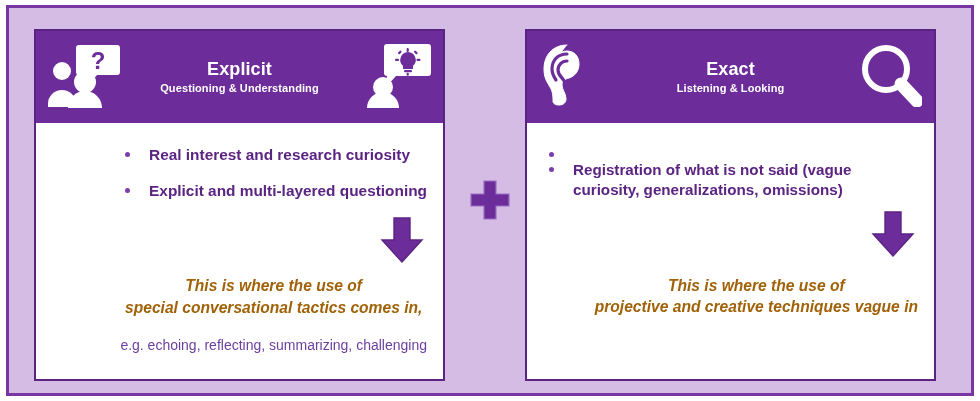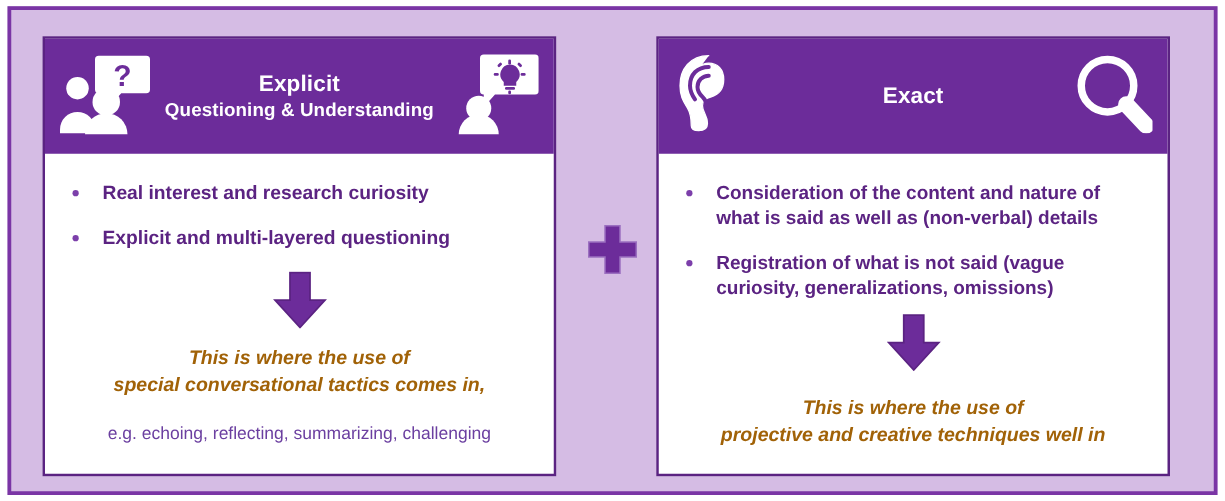--- a/index.html
+++ b/index.html
@@ -68,40 +68,41 @@
     z-index: 2;
   }
   .title-line-1 {
     display: block;
     font-size: 18px;
     font-weight: bold;
     letter-spacing: 0.1px;
   }
   .title-line-2 {
     display: block;
-    font-size: 15px;
+    font-size: 11px;
     font-weight: bold;
     letter-spacing: 0.1px;
   }
   .hdr-icon {
     position: absolute;
     top: 50%;
     transform: translateY(-50%);
     z-index: 1;
   }
   .hdr-icon-left  { left: 12px; }
   .hdr-icon-right { right: 12px; }
 
   .panel-body {
     flex: 1 1 auto;
     position: relative;
     padding: 22px 16px 10px 16px;
     box-sizing: border-box;
     display: flex;
     flex-direction: column;
+    align-items: flex-end;
   }
   .bullets {
     list-style: none;
     margin: 0;
     padding: 0;
   }
   .bullet {
     position: relative;
     padding-left: 30px;
     margin-bottom: 15px;
@@ -255,53 +256,53 @@
           <span class="hdr-icon hdr-icon-left">
             <svg width="56" height="64" viewBox="0 0 56 64" xmlns="http://www.w3.org/2000/svg">
               <path d="M28 2 C13 2 5 13 5 26 c0 9 3 13 6 18 c3 5 3 10 3 14 c0 3 3 4 6 4 c4 0 7 -2 7 -6 c0 -6 -4 -9 -4 -14 c0 -4 3 -6 7 -7 c6 -2 10 -7 10 -14 c0 -8 -5 -13 -12 -13 c-6 0 -11 4 -12 10" fill="#ffffff" stroke="#ffffff" stroke-width="1" stroke-linecap="round"></path>
               <path d="M28 11 C19 11 13 17 13 26 c0 5 2 8 4 11" fill="none" stroke="#6c2c9a" stroke-width="3.2" stroke-linecap="round"></path>
               <path d="M28 18 c-5 0 -9 4 -9 9 c0 4 2 6 4 8 c2 2 3 4 3 6" fill="none" stroke="#6c2c9a" stroke-width="3.2" stroke-linecap="round"></path>
             </svg>
           </span>
 
           <span class="panel-title">
             <span class="title-line-1">Exact</span>
+            <span class="title-line-2">Listening &amp; Looking</span>
           </span>
 
           <span class="hdr-icon hdr-icon-right">
             <svg width="62" height="64" viewBox="0 0 62 64" xmlns="http://www.w3.org/2000/svg">
               <circle cx="26" cy="26" r="21" fill="none" stroke="#ffffff" stroke-width="6"></circle>
               <path d="M41 41 L57 58" stroke="#ffffff" stroke-width="13" stroke-linecap="round"></path>
             </svg>
           </span>
         </div>
 
         <div class="panel-body">
           <ul class="bullets">
             <li class="bullet">
               <span class="bullet-dot"></span>
-              <span>Consideration of the content and nature of what is said as well as (non-verbal) details</span>
             </li>
             <li class="bullet">
               <span class="bullet-dot"></span>
               <span>Registration of what is not said (vague curiosity, generalizations, omissions)</span>
             </li>
           </ul>
 
           <div class="arrow-wrap">
             <span class="down-arrow">
               <svg width="50" height="46" viewBox="0 0 50 46" xmlns="http://www.w3.org/2000/svg">
                 <path d="M17 1 h16 v22 h12 l-20 22 l-20 -22 h12 z" fill="#6c2c9a" stroke="#5b2382" stroke-width="1.4"></path>
               </svg>
             </span>
           </div>
 
           <div class="footnote">
             <span class="footnote-line">This is where the use of</span>
-            <span class="footnote-line">projective and creative techniques well in</span>
+            <span class="footnote-line">projective and creative techniques vague in</span>
           </div>
           <div class="spacer-fill"></div>
         </div>
       </div>
 
     </div>
   </div>
 </div>
 
 </body></html>

